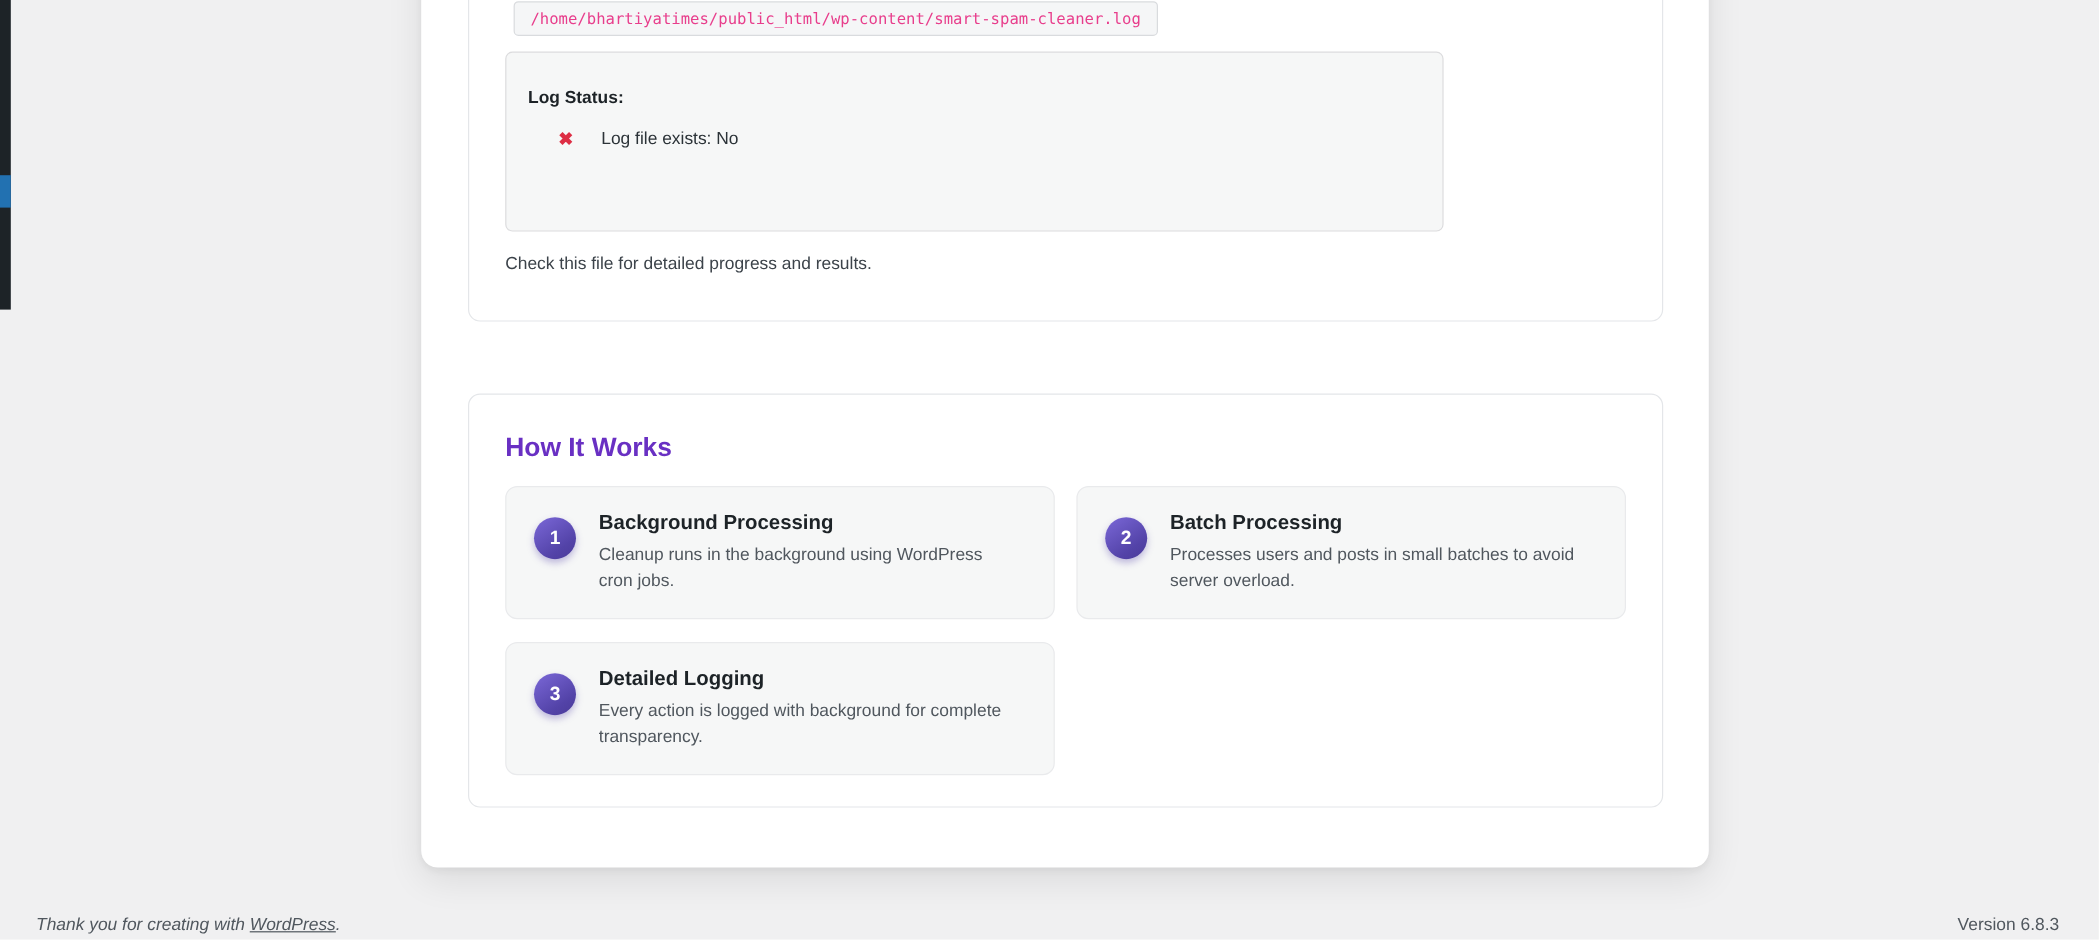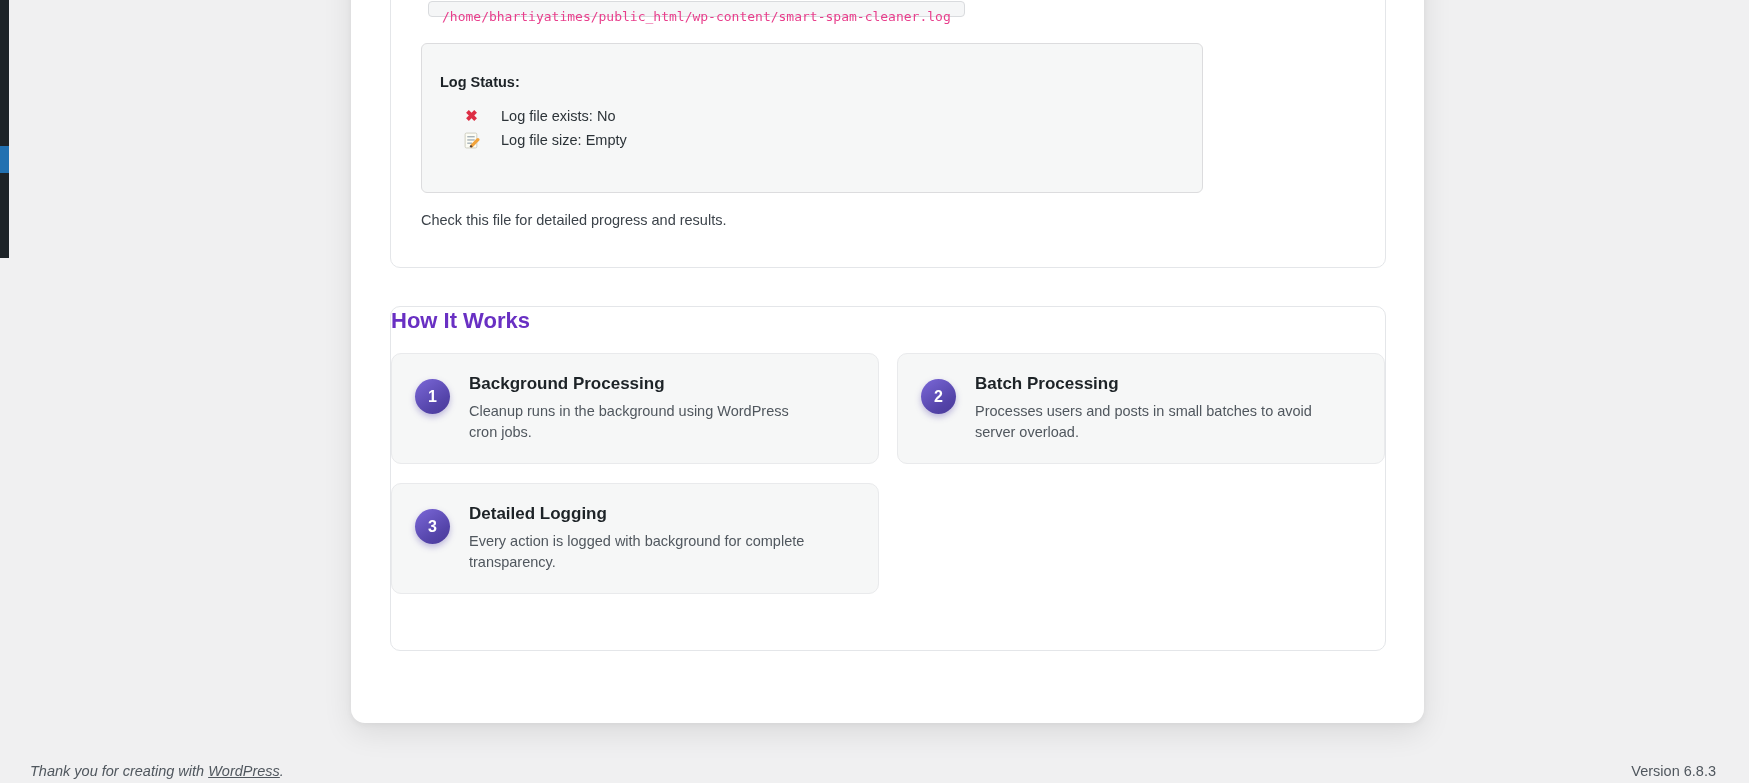--- a/index.html
+++ b/index.html
@@ -36,26 +36,26 @@
 
   .card {
     position: absolute;
     left: 39px;
     width: 996px;
     background: #ffffff;
     border: 1px solid #e4e6e9;
     border-radius: 10px;
   }
   .card-log { top: 30px; height: 338px; }
-  .card-hiw { top: 406px; height: 345px; }
+  .card-hiw { top: 428px; height: 345px; padding: 30px; }
 
   
   .code-box {
     position: absolute; left: 37px; top: 70px;
-    height: 16px; line-height: 29px;
+    height: 29px; line-height: 29px;
     padding: 0 13px;
     background: #f5f6f7;
     border: 1px solid #d9dbde;
     border-radius: 4px;
     font-family: "DejaVu Sans Mono", "Liberation Mono", monospace;
     font-size: 13px;
     color: #e83e8c;
     white-space: nowrap;
   }
 
@@ -162,33 +162,20 @@
 
     <div class="status-box">
       <div class="status-title">Log Status:</div>
 
       <div class="status-line">
         <span class="status-icon icon-cross"></span>
         <span>Log file exists: No</span>
       </div>
 
 
-      <div class="status-line">
-        <span class="status-icon">
-          <svg width="17" height="17" viewBox="0 0 16 16" aria-hidden="true">
-            <rect x="2" y="1" width="11" height="14" rx="1.2" fill="#fdfdf5" stroke="#c6c6b8" stroke-width="0.8"></rect>
-            <line x1="4" y1="4.5" x2="11" y2="4.5" stroke="#8a9aa5" stroke-width="1"></line>
-            <line x1="4" y1="7.5" x2="11" y2="7.5" stroke="#8a9aa5" stroke-width="1"></line>
-            <line x1="4" y1="10.5" x2="8.5" y2="10.5" stroke="#8a9aa5" stroke-width="1"></line>
-            <line x1="8.2" y1="13" x2="14" y2="7.2" stroke="#f1a33b" stroke-width="3" stroke-linecap="round"></line>
-            <circle cx="7.6" cy="13.5" r="1.1" fill="#59453a"></circle>
-          </svg>
-        </span>
-        <span>Log file size: Empty</span>
-      </div>
     </div>
 
     <div class="hint-text">Check this file for detailed progress and results.</div>
   </div>
 
   <div class="card card-hiw">
     <div class="hiw-heading">How It Works</div>
 
     <div class="hiw-grid">
 

